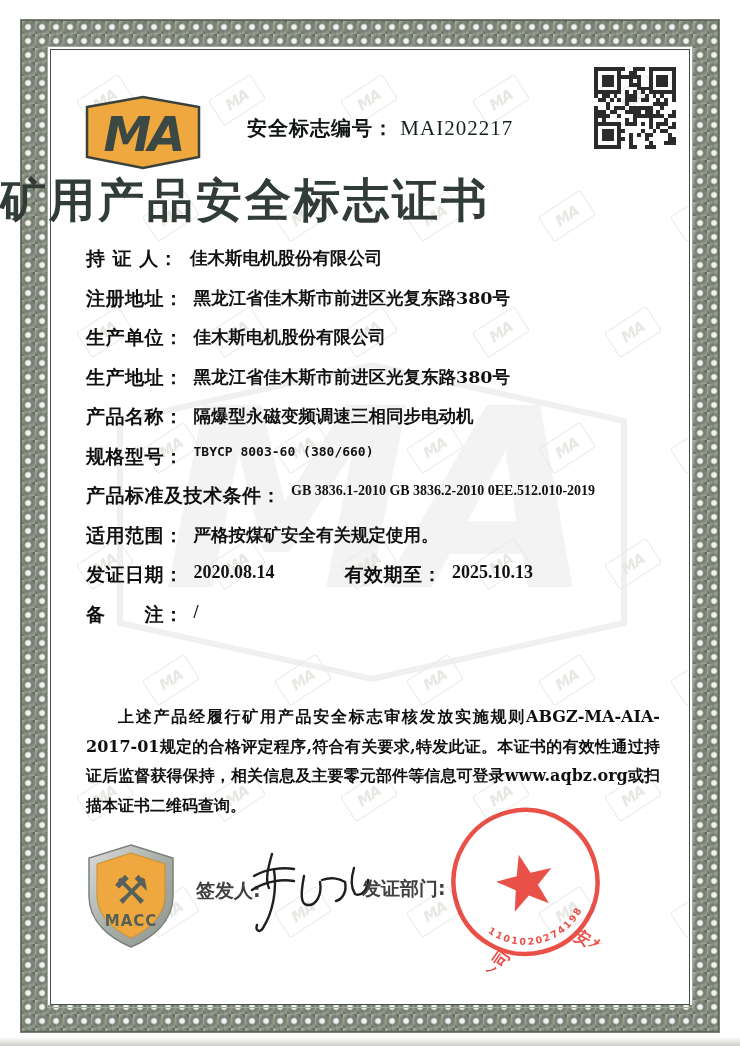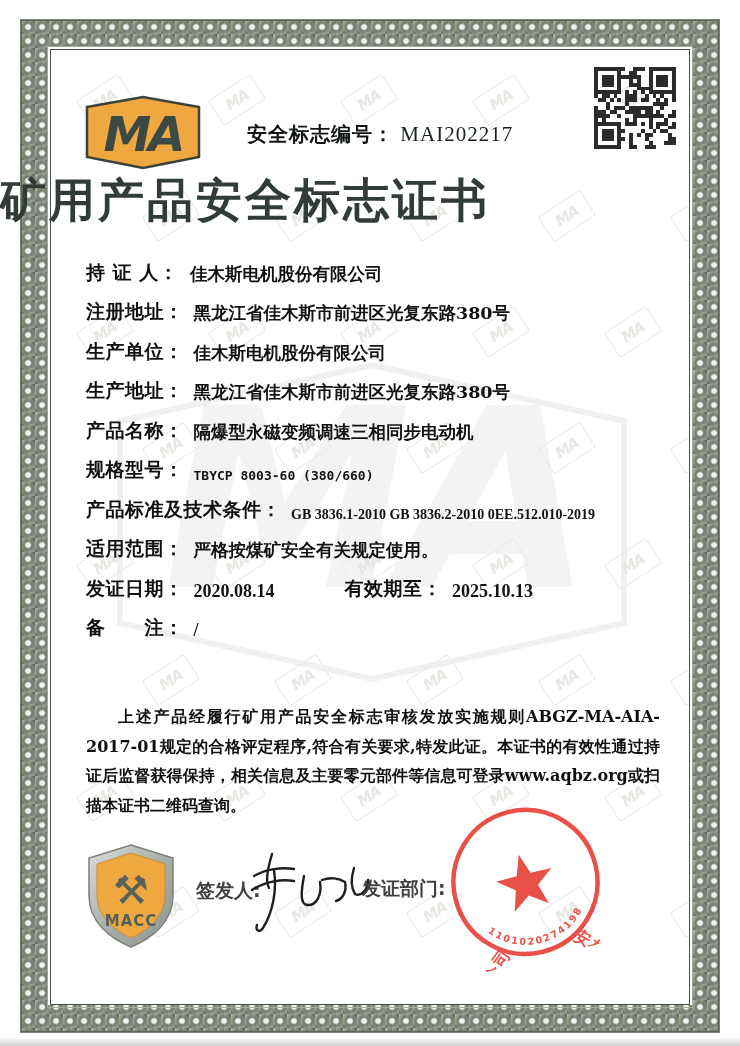--- a/index.html
+++ b/index.html
@@ -24,31 +24,31 @@
   .wm{position:absolute;width:48px;height:28px;border:1px solid #e9e9e5;border-radius:3px;
       color:#e7e8e3;font:italic 900 15px "DejaVu Sans",sans-serif;display:flex;align-items:center;
       justify-content:center;transform:rotate(-33deg);letter-spacing:-1px;}
   .wm-big{position:absolute;left:60px;top:300px;width:520px;height:340px;}
   .wm-big svg{position:absolute;inset:0;}
   .wm-big span{position:absolute;left:0;right:0;top:12px;text-align:center;
       font:italic 900 250px/1.1 "DejaVu Sans",sans-serif;color:rgba(160,170,162,0.14);letter-spacing:-12px;}
 
   
   .ma-logo{position:absolute;left:84px;top:93px;width:118px;height:79px;}
-  .cert-line{position:absolute;left:247px;top:121px;font-size:20px;white-space:nowrap;}
+  .cert-line{position:absolute;left:247px;top:115px;font-size:20px;white-space:nowrap;}
   .cert-line .lab{font-weight:800;letter-spacing:1px;color:#101513;}
   .cert-line .num{font-family:"Liberation Serif","DejaVu Serif",serif;font-size:21px;letter-spacing:1px;color:#16201c;}
   .qr{position:absolute;left:594px;top:67px;width:82px;height:82px;}
   .title{position:absolute;left:0;right:8px;top:170px;text-align:left;
       font-family:"DejaVu Serif","Liberation Serif",serif;font-weight:800;font-size:46px;
       letter-spacing:3px;color:#313c37;}
 
   
   .fields{position:absolute;left:86px;top:246px;width:574px;}
-  .frow{display:flex;align-items:flex-end;height:39.5px;}
+  .frow{display:flex;align-items:flex-start;height:39.5px;}
   .f-label{flex:0 0 94px;margin-right:10px;font-weight:800;font-size:19px;letter-spacing:.5px;
       color:#10100f;white-space:nowrap;}
   .f-label.wide{flex:0 0 auto;}
   .f-value{font-family:"DejaVu Serif","Liberation Serif",serif;font-size:17.5px;font-weight:600;color:#121212;white-space:nowrap;}
   .v-mono{font-family:"DejaVu Sans Mono","Liberation Mono",monospace;font-weight:700;font-size:13px;}
   .v-gb{font-family:"Liberation Serif","DejaVu Serif",serif;font-size:14px;font-weight:600;letter-spacing:0;}
   .v-date{font-family:"Liberation Serif","DejaVu Serif",serif;font-size:18px;font-weight:600;}
   .lab2{margin-left:70px;}
 
   

